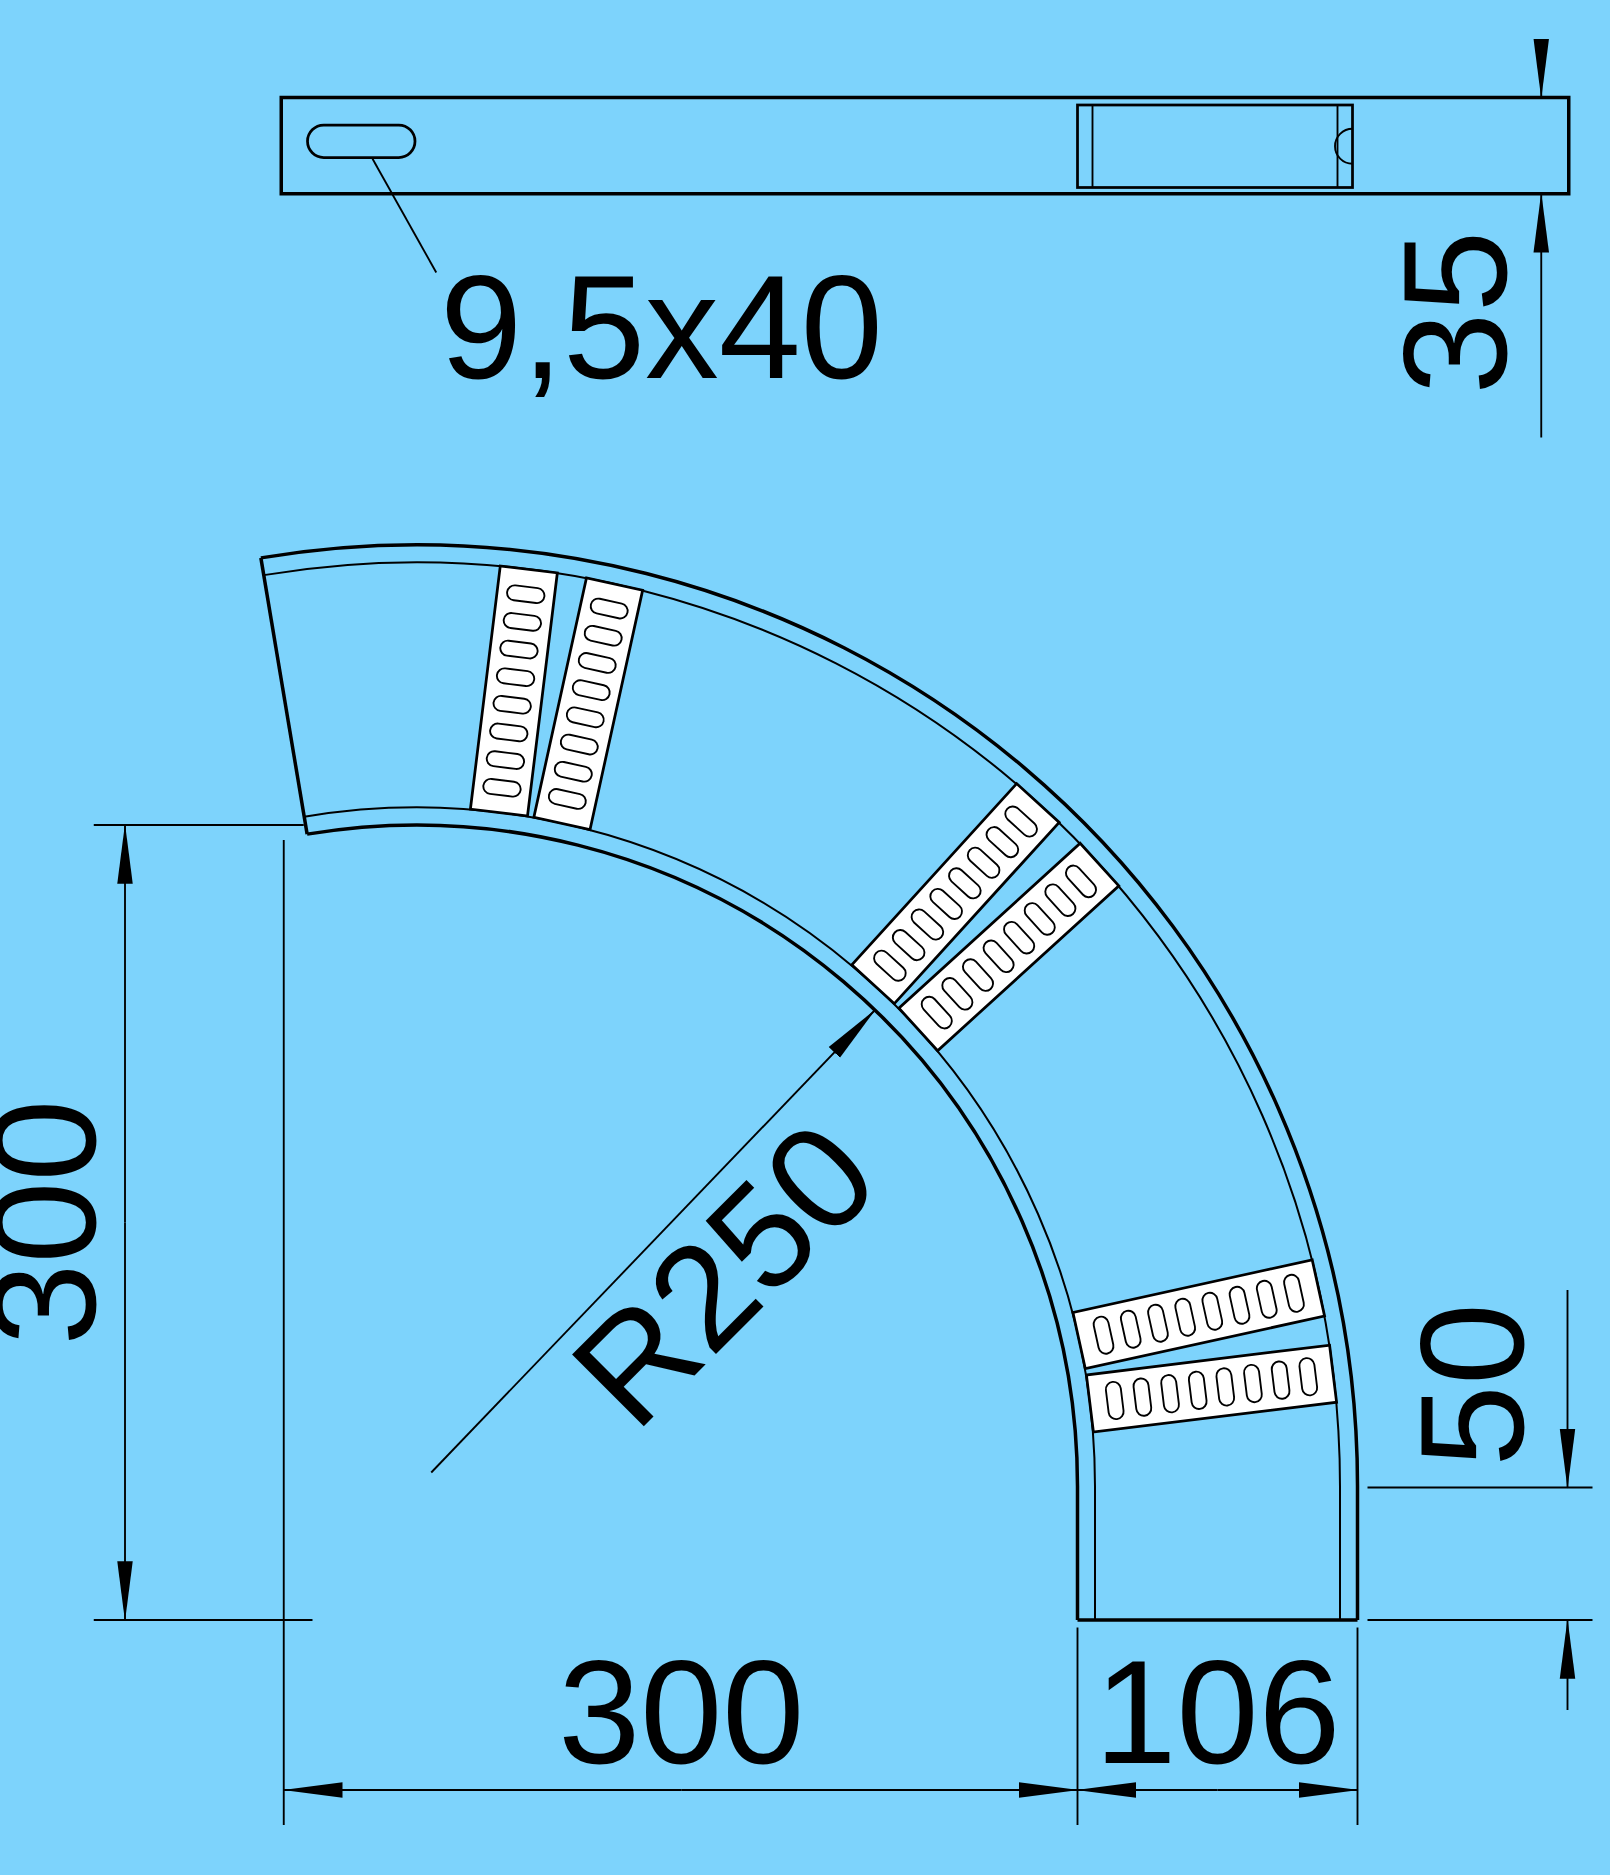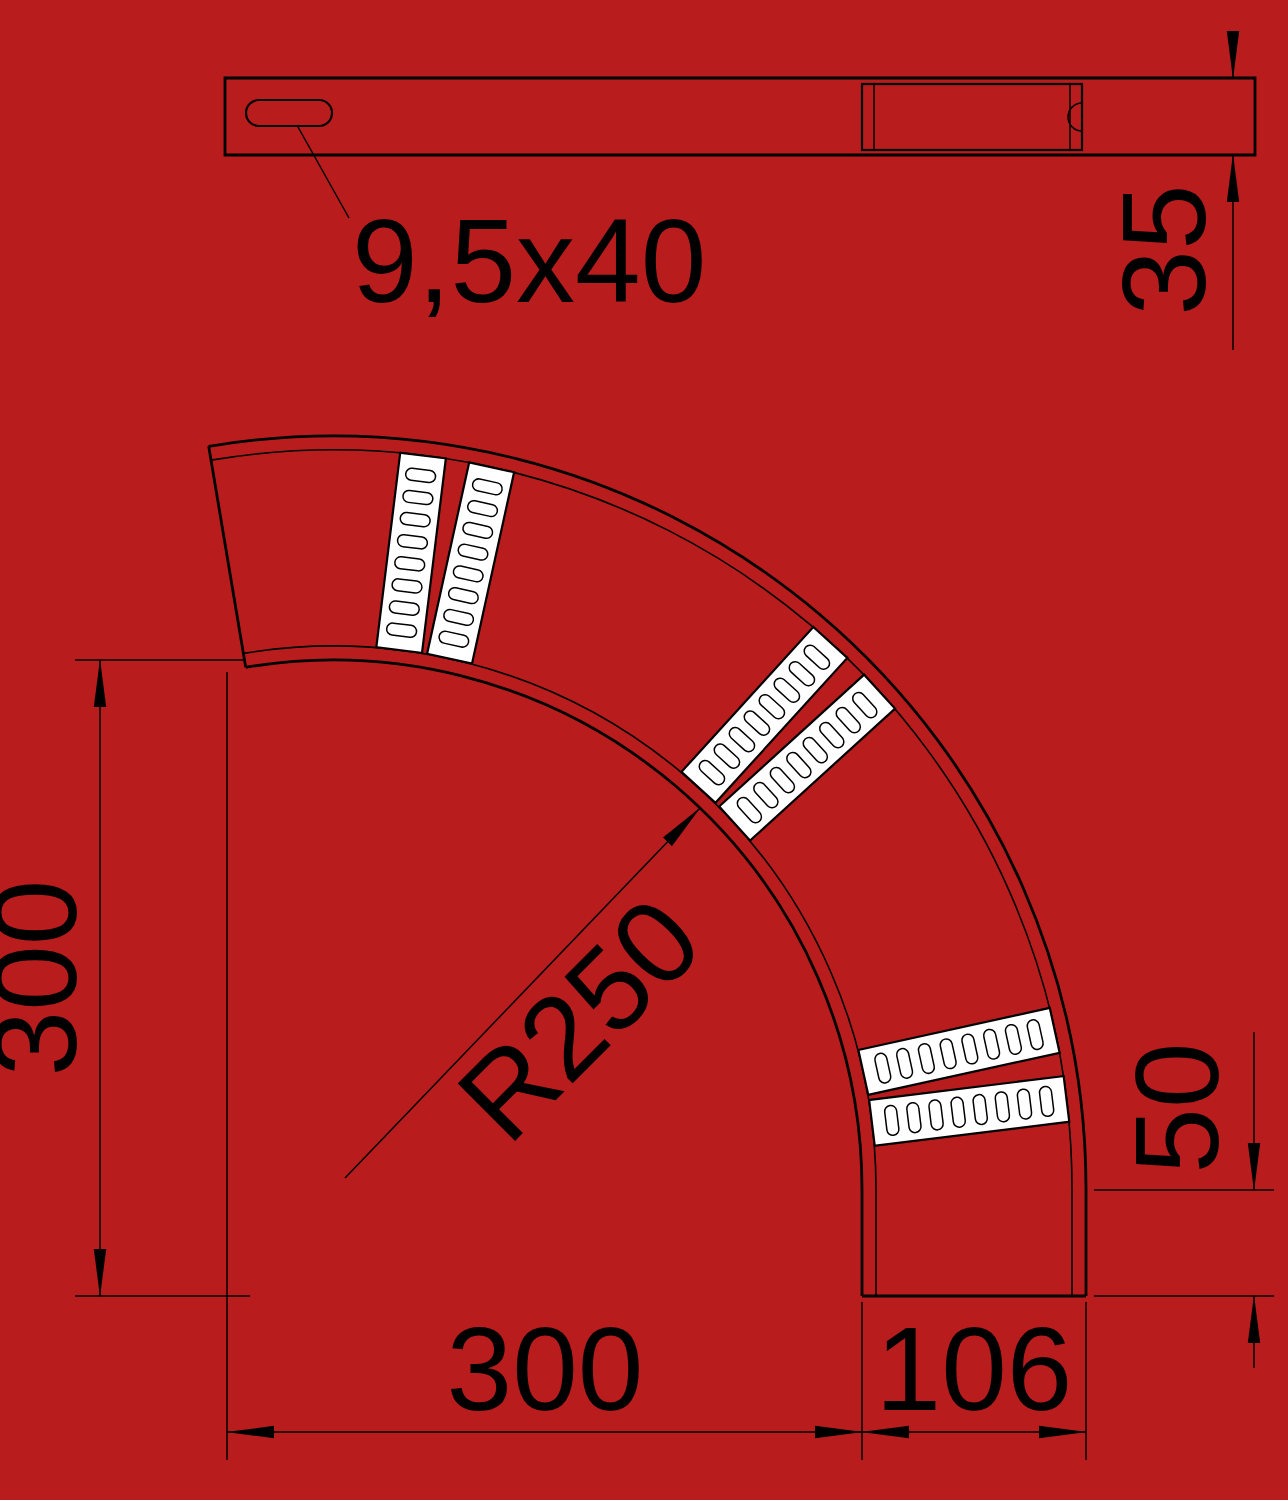--- a/index.html
+++ b/index.html
@@ -1,16 +1,16 @@
 <!DOCTYPE html>
 <html><head>
 <meta charset="utf-8">
 <style>
   html,body{margin:0;padding:0;background:#ffffff;}
-  .stage{width:1288px;height:1500px;background:#b91c1c;position:relative;overflow:hidden;}
+  .stage{width:1288px;height:1500px;background:#7dd3fc;position:relative;overflow:hidden;}
   svg{display:block;}
   .ol{fill:none;stroke:#000;stroke-width:2.8;}
   .md{fill:none;stroke:#000;stroke-width:2.2;}
   .thin{fill:none;stroke:#000;stroke-width:1.5;}
   .dim{fill:none;stroke:#000;stroke-width:1.5;}
   .lbl{font-family:"Liberation Sans",sans-serif;font-size:118px;fill:#000;}
 </style>
 </head>
 <body>
 

